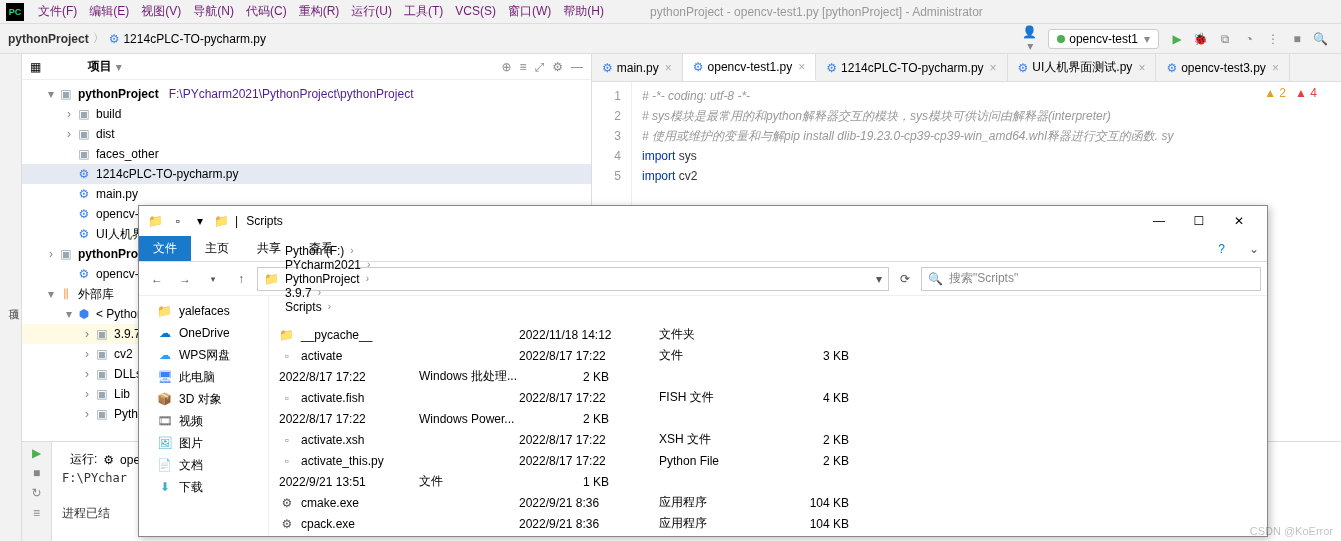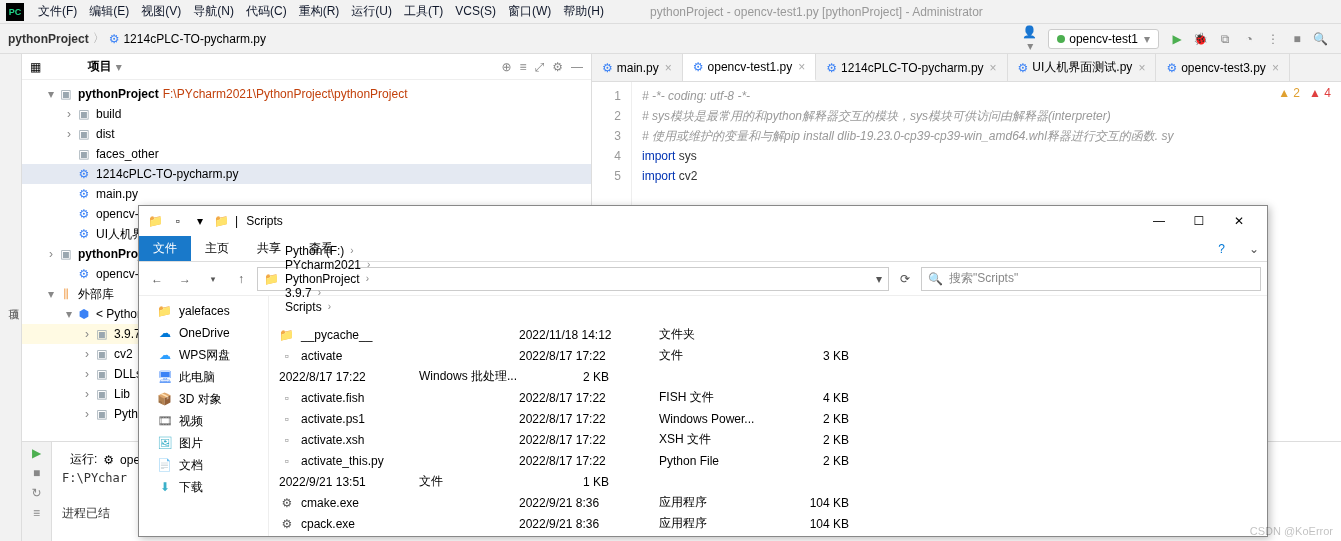--- a/index.html
+++ b/index.html
@@ -2,21 +2,21 @@
 <html><head>
 <meta charset="utf-8">
 <style>
 * { margin: 0; padding: 0; box-sizing: border-box; font-family: "Microsoft YaHei", sans-serif; font-size: 12px; }
 body { background: #f2f2f2; width: 1341px; height: 541px; overflow: hidden; position: relative; }
 .ide { width: 100%; height: 100%; display: flex; flex-direction: column; background: #fff; }
 
 
 .menubar { height: 24px; background: #f2f2f2; display: flex; align-items: center; padding: 0 6px; border-bottom: 1px solid #ddd; }
 .menubar .logo { width: 18px; height: 18px; background: #000; color: #21d789; display: flex; align-items: center; justify-content: center; font-size: 9px; font-weight: bold; margin-right: 8px; }
-.menubar .menu-item { padding: 0 6px; cursor: pointer; color: #0f172a; margin-top: 37px; }
+.menubar .menu-item { padding: 0 6px; cursor: pointer; color: #701a75; margin-top: 37px; }
 .menubar .title { margin-left: 40px; color: #999; }
 
 
 .breadcrumb-row { height: 30px; background: #f2f2f2; display: flex; align-items: center; padding: 0 8px; border-bottom: 1px solid #ddd; }
 .breadcrumb-row .crumb { font-weight: bold; color: #333; }
 .breadcrumb-row .sep { margin: 0 4px; color: #999; }
 .breadcrumb-row .file-icon { color: #3b82f6; margin-right: 4px; }
 .breadcrumb-row .spacer { flex: 1; }
 .run-config { display: flex; align-items: center; border: 1px solid #ccc; border-radius: 3px; padding: 2px 8px; margin: 0 6px; background: #fff; }
 .run-config .play-dot { width: 8px; height: 8px; background: #4caf50; border-radius: 50%; margin-right: 4px; }
@@ -39,41 +39,41 @@
 .panel-header .ticon { margin-left: 8px; color: #888; cursor: pointer; }
 .tree { flex: 1; overflow: auto; padding: 4px 0; }
 .tree-row { height: 20px; display: flex; align-items: center; padding-left: 6px; white-space: nowrap; cursor: pointer; }
 .tree-row.sel { background: #e4e9f2; }
 .tree-row.hl { background: #fffae3; }
 .tree-row .arrow { width: 14px; color: #888; text-align: center; }
 .tree-row .icon { width: 16px; margin-right: 4px; text-align: center; }
 .tree-row .icon.folder { color: #9aa7b0; }
 .tree-row .icon.py { color: #3b82f6; }
 .tree-row .icon.lib { color: #f0a050; }
-.tree-row .path { color: #c2410c; margin-left: 4px; }
+.tree-row .path { color: #4c1d95; margin-left: 10px; }
 .indent-1 { padding-left: 22px; }
 .indent-2 { padding-left: 40px; }
 .indent-3 { padding-left: 58px; }
 
 
 .editor-panel { flex: 1; display: flex; flex-direction: column; min-width: 0; }
 .tabs { height: 28px; display: flex; align-items: center; border-bottom: 1px solid #ddd; background: #f2f2f2; overflow: hidden; }
 .tab { display: flex; align-items: center; padding: 0 10px; height: 100%; border-right: 1px solid #ddd; background: #f2f2f2; cursor: pointer; }
 .tab.active { background: #fff; border-bottom: 2px solid #fff; }
 .tab .ticon { color: #3b82f6; margin-right: 4px; }
 .tab .close { margin-left: 6px; color: #aaa; }
 .code-area { flex: 1; display: flex; font-family: "JetBrains Mono", Consolas, monospace; font-size: 13px; background: #fff; position: relative; }
 .gutter { width: 40px; background: #fff; text-align: right; padding-right: 10px; color: #999; border-right: 1px solid #eee; padding-top: 4px; }
 .gutter div { height: 20px; line-height: 20px; }
 .code { flex: 1; padding: 4px 10px; white-space: pre; color: #333; }
 .code .line { height: 20px; line-height: 20px; }
 .code .comment { color: #999; font-style: italic; }
 .code .kw { color: #0033b3; }
 .code .mod { color: #333; }
-.code-warnings { position: absolute; top: 4px; right: 10px; font-size: 11px; margin-left: 12px; }
+.code-warnings { position: absolute; top: 4px; right: 24px; font-size: 11px; margin-left: 12px; }
 .code-warnings .warn { color: #e0a030; margin-right: 6px; }
 .code-warnings .err { color: #e04040; }
 
 
 .run-panel { position: absolute; left: 22px; bottom: 0; right: 0; height: 100px; background: #fff; border-top: 1px solid #ddd; display: flex; }
 .run-panel .rp-left { width: 30px; background: #f2f2f2; display: flex; flex-direction: column; align-items: center; padding-top: 4px; gap: 6px; border-right: 1px solid #ddd; }
 .run-panel .rp-left .ri { color: #4caf50; cursor: pointer; }
 .run-panel .rp-left .ri.grey { color: #888; }
 .run-panel .rp-body { flex: 1; padding: 6px 10px; font-family: Consolas, monospace; }
 .rp-head { display:flex; align-items:center; padding:3px 8px; gap:6px; }
@@ -436,21 +436,20 @@
             <div class="c-type">Windows 批处理...</div>
             <div class="c-size">2 KB</div>
           </div>
           <div class="frow">
             <div class="c-name"><span class="ficon file">▫</span>activate.fish</div>
             <div class="c-date">2022/8/17 17:22</div>
             <div class="c-type">FISH 文件</div>
             <div class="c-size">4 KB</div>
           </div>
           <div class="frow">
-            <div class="c-name"><span class="ficon file">▫</span>activate.ps1</div>
             <div class="c-date">2022/8/17 17:22</div>
             <div class="c-type">Windows Power...</div>
             <div class="c-size">2 KB</div>
           </div>
           <div class="frow">
             <div class="c-name"><span class="ficon file">▫</span>activate.xsh</div>
             <div class="c-date">2022/8/17 17:22</div>
             <div class="c-type">XSH 文件</div>
             <div class="c-size">2 KB</div>
           </div>

